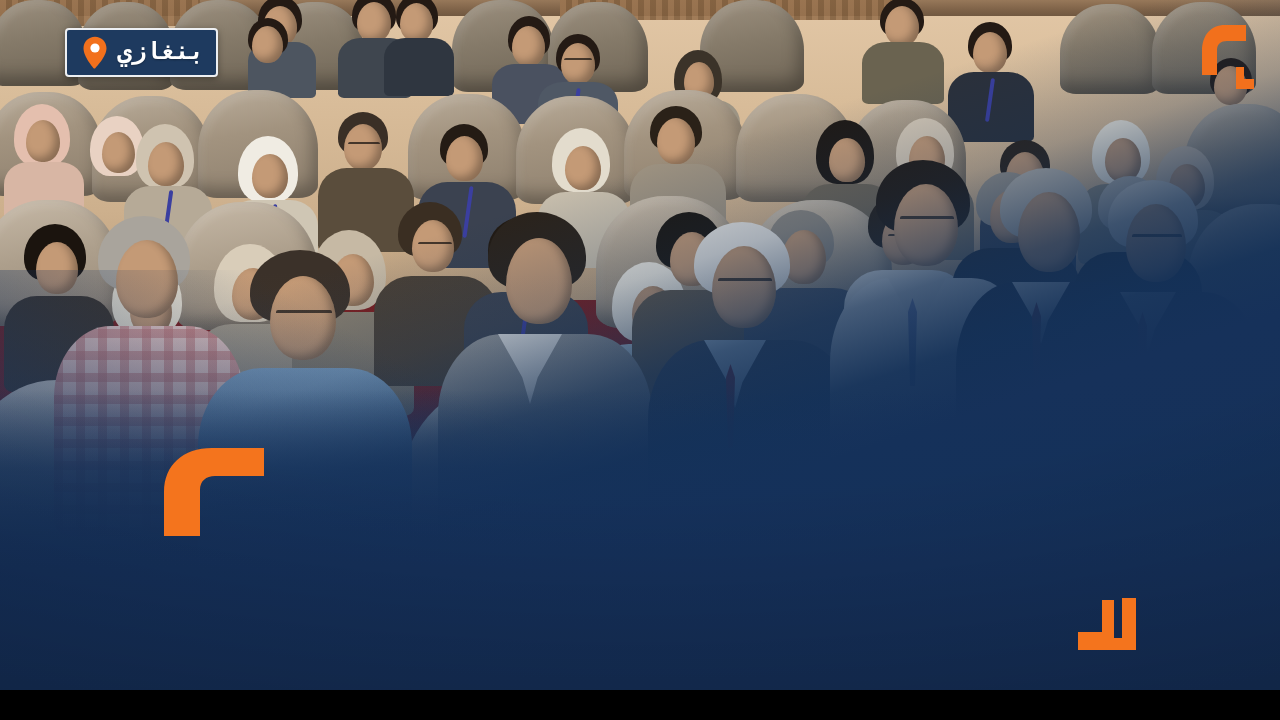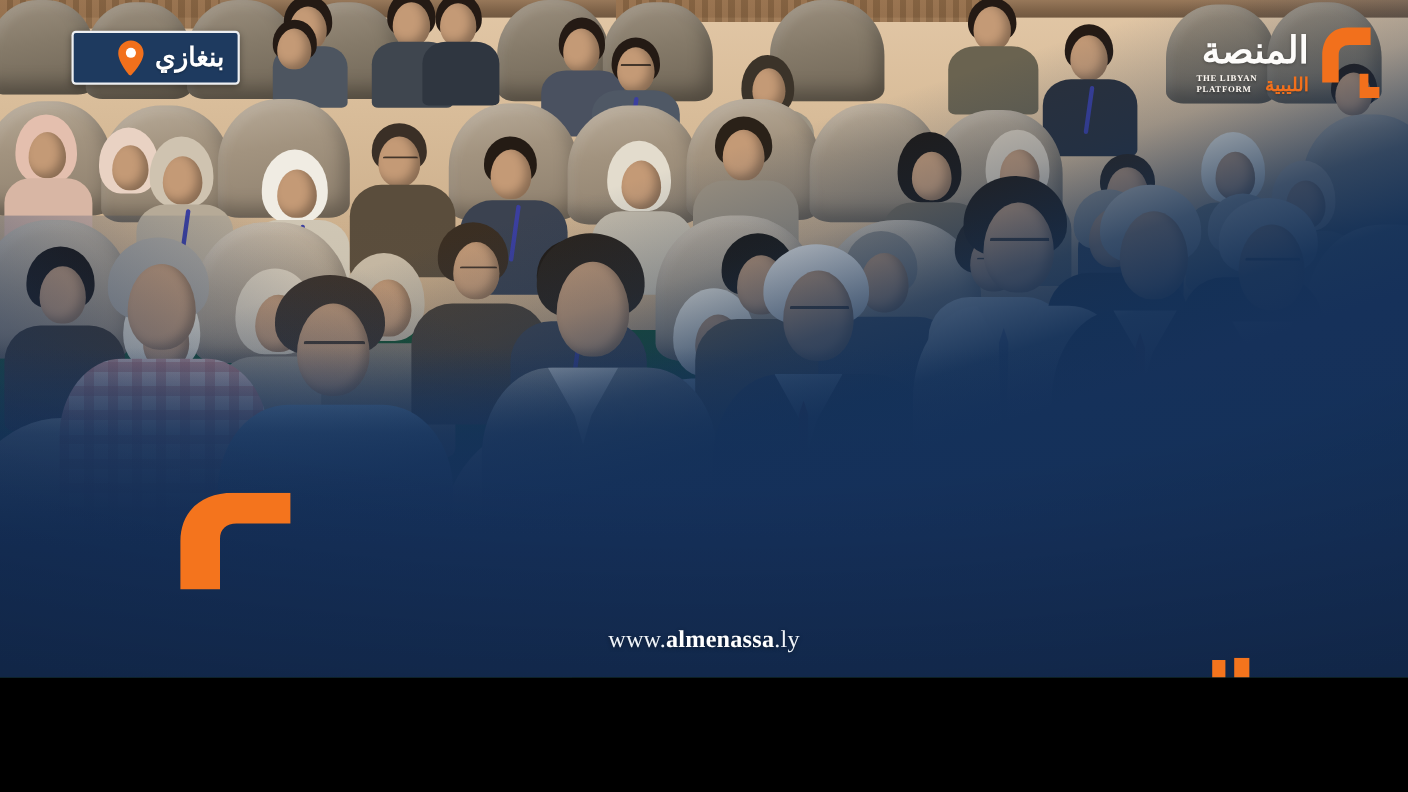--- a/index.html
+++ b/index.html
@@ -4,24 +4,24 @@
 <title>Almenassa News Card</title>
 <style>
   html, body {
     margin: 0;
     padding: 0;
     background: #000;
   }
   #stage {
     position: relative;
     width: 1280px;
-    height: 616px;
+    height: 690px;
     overflow: hidden;
-    font-family: Liberation Serif, serif;
-    background: #14532d;
+    font-family: Liberation Mono, monospace;
+    background: #7f1d1d;
     user-select: none;
   }
 
   
   .photo {
     position: absolute;
     inset: 0;
     overflow: hidden;
   }
   
@@ -555,30 +555,20 @@
     <span class="loc-label">بنغازي</span>
     <span class="pin-icon">
       <svg viewBox="0 0 26 34" width="26" height="34" aria-hidden="true">
         <path d="M13 0.8C6.6 0.8 1.5 5.9 1.5 12.3c0 8.3 9.7 19.4 10.1 19.9.4.5 1.3.5 1.7 0 .4-.5 11.2-11.6 11.2-19.9C24.5 5.9 19.4.8 13 .8z" fill="#f2701c"></path>
         <circle cx="13" cy="12" r="4.6" fill="#ffffff"></circle>
       </svg>
     </span>
   </div>
 
   <div class="logo">
-    <div class="logo-text">
-      <span class="logo-main">المنصة</span>
-      <span class="logo-sub-row">
-        <span class="logo-en">
-          <span>THE LIBYAN</span><br>
-          <span>PLATFORM</span>
-        </span>
-        <span class="logo-ar2">الليبية</span>
-      </span>
-    </div>
     <span class="logo-mark">
       <svg viewBox="0 0 62 70" width="62" height="70" aria-hidden="true">
         <path d="M6 34 L6 52 L21 52 L21 27 C21 21 25 18 31 18 L50 18 L50 2 L29 2 C15 2 6 12 6 28 Z" fill="#f2701c"></path>
         <path d="M40 54 L40 66 L58 66 L58 56 L48 56 L48 44 L40 44 Z" fill="#f2701c"></path>
       </svg>
     </span>
   </div>
 
   <span class="bracket-big">
     <svg viewBox="0 0 108 88" width="108" height="88" aria-hidden="true">
@@ -587,17 +577,14 @@
   </span>
 
   <span class="bracket-small">
     <svg viewBox="0 0 58 52" width="58" height="52" aria-hidden="true">
       <path d="M30 0 L44 0 L44 40 L0 40 L0 52 L58 52 L58 0 L30 0 Z" fill="#f4741d" transform="translate(0,0)"></path>
       <path d="M24 2 L36 2 L36 44 L-6 44 L-6 34 L24 34 Z" fill="#f4741d"></path>
     </svg>
   </span>
 
 
-  <div class="url">
-    <span class="w">www.</span><span class="b">almenassa</span><span class="t">.ly</span>
-  </div>
 
 </div>
 
 </body></html>

